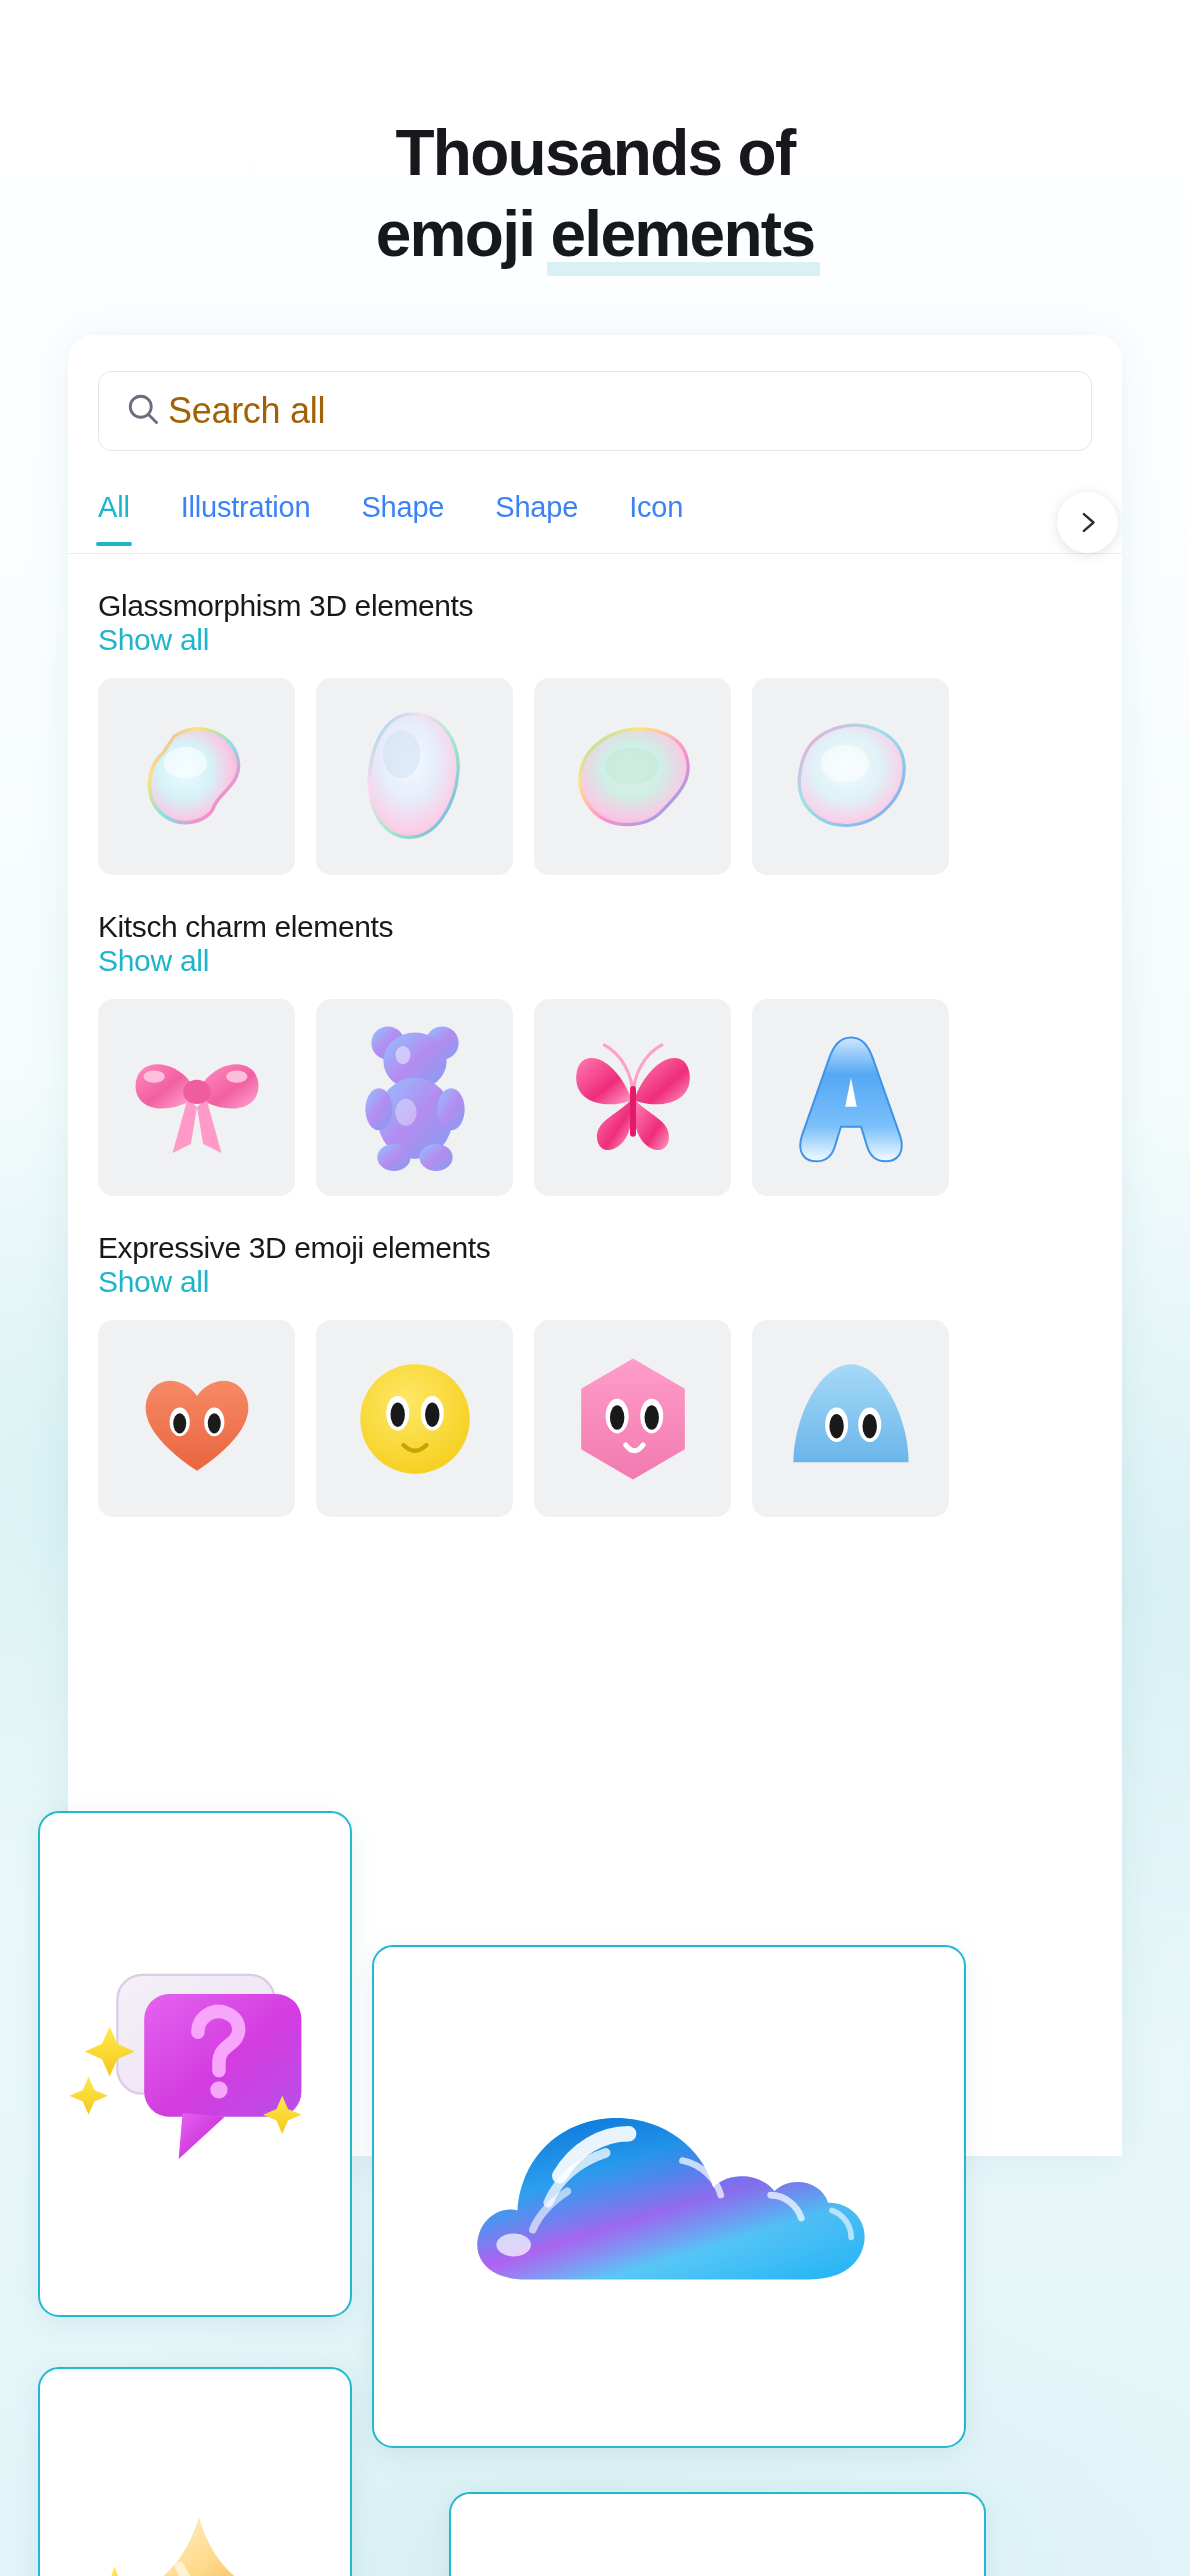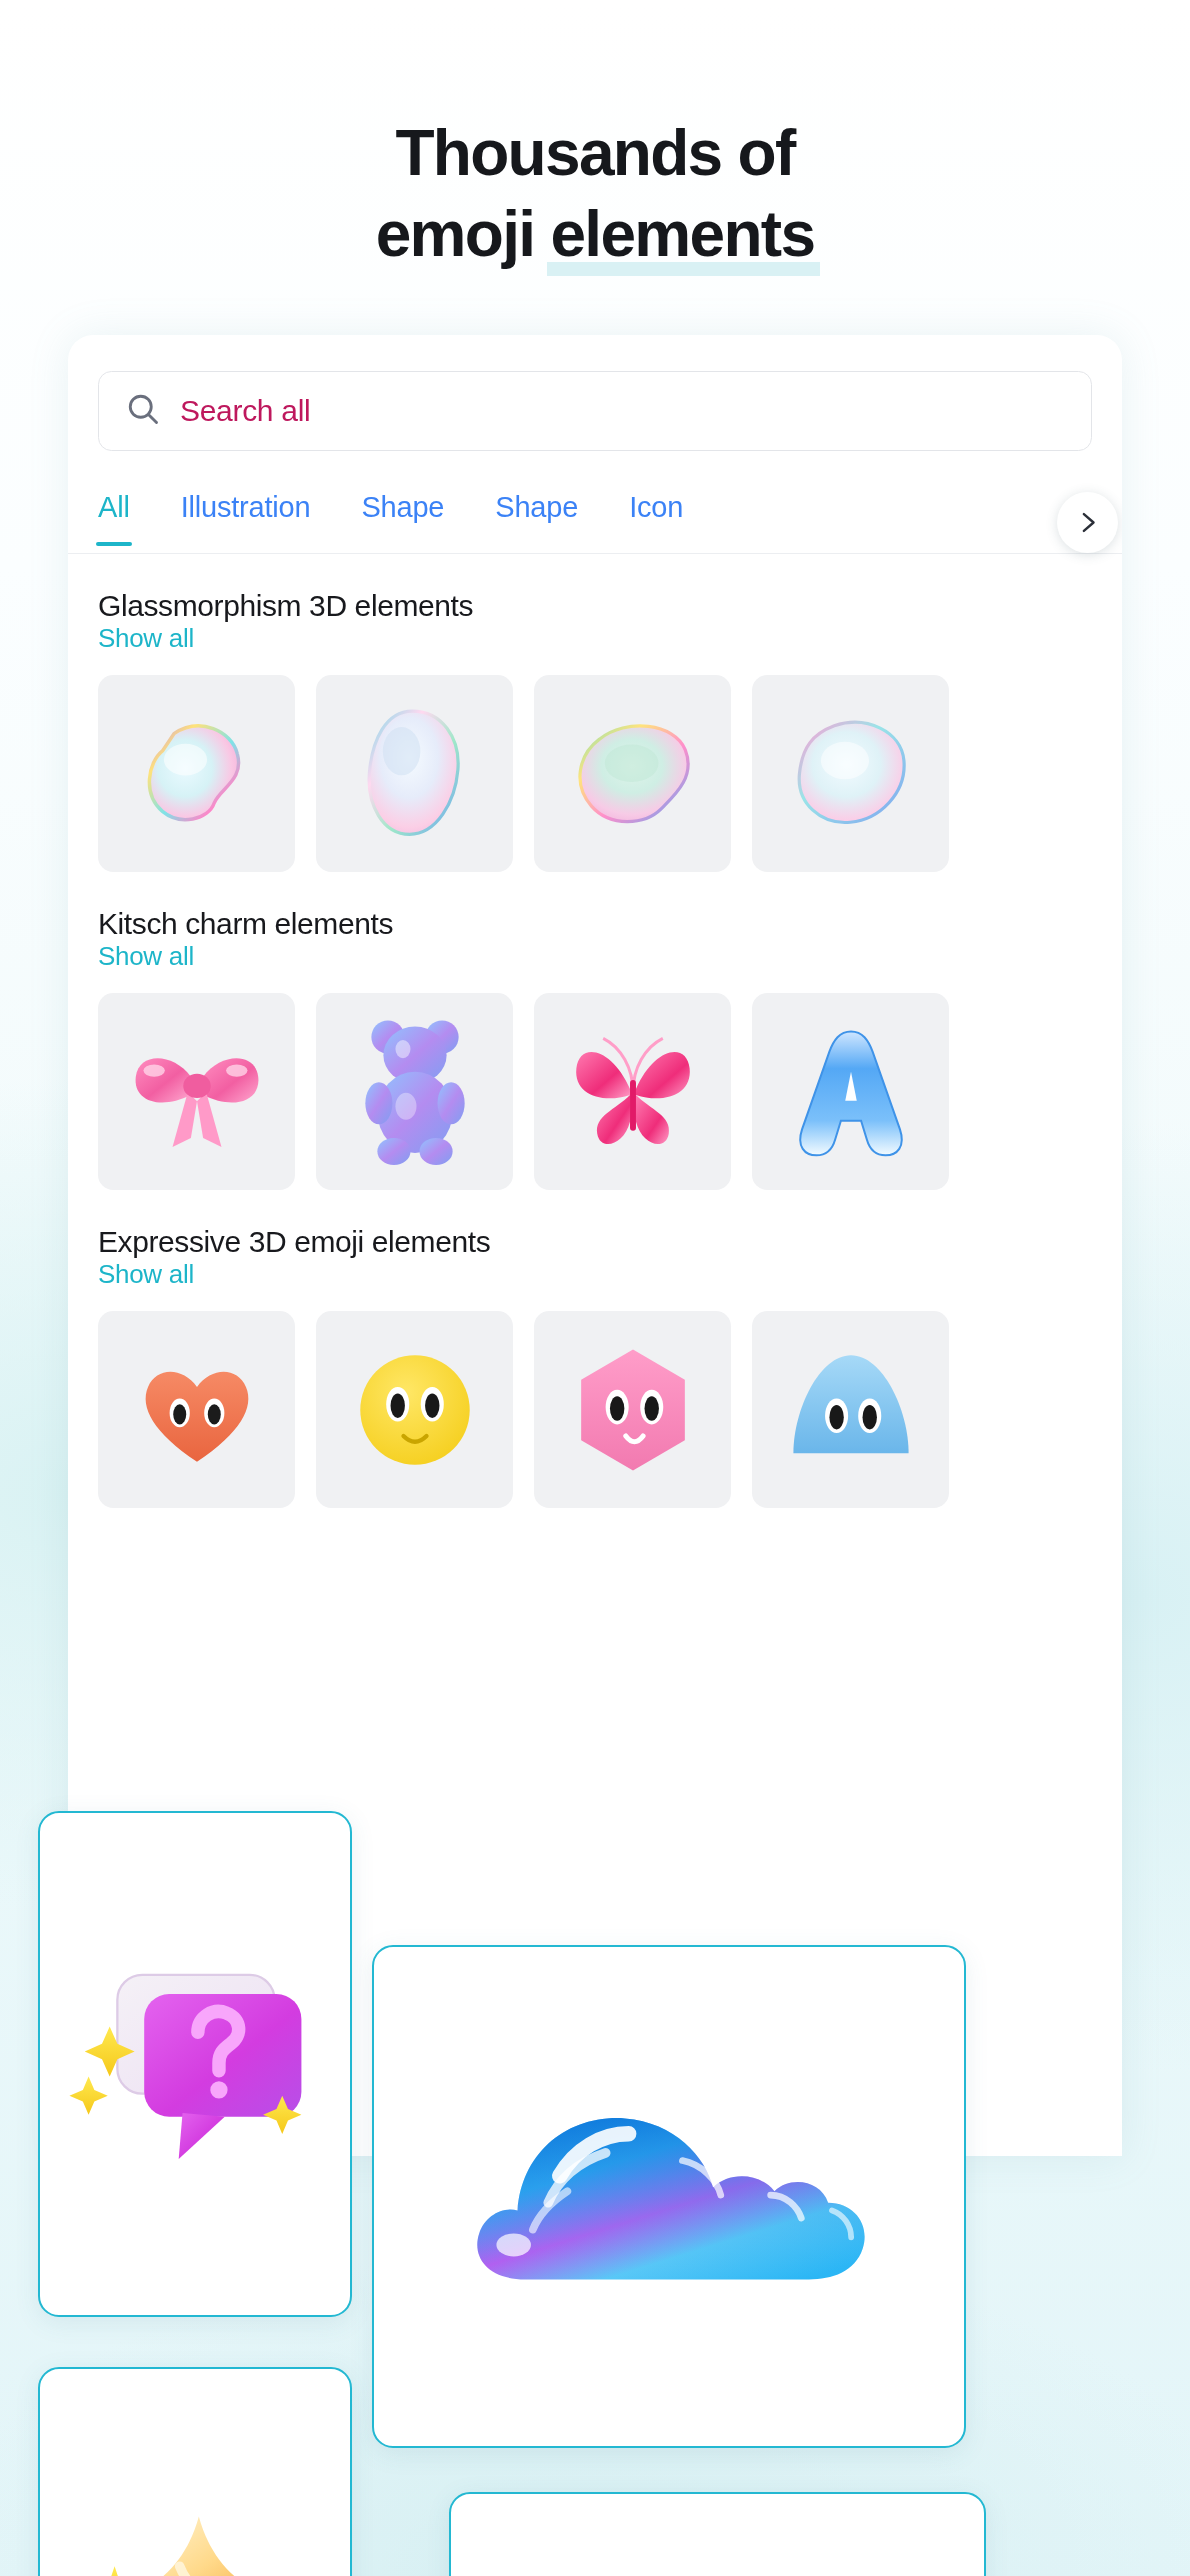--- a/index.html
+++ b/index.html
@@ -66,23 +66,23 @@
     margin:36px 30px 0 30px;
     height:80px;
     border:1.4px solid #e3e5e9;
     border-radius:13.4px;
     display:flex; align-items:center;
     padding:0 26px;
     background:#fff;
   }
   #search-bar svg { flex:0 0 auto; }
   #search-placeholder {
-    margin-left:19px;
-    font-size:30px;
-    color:#be185d;
+    margin-left:7px;
+    font-size:36px;
+    color:#a16207;
     letter-spacing:-0.3px;
   }
 
   
   #tabs-wrap {
     margin-top:31px;
     position:relative;
     height:72px;
     border-bottom:1.9px solid #eceef1;
   }
@@ -122,21 +122,21 @@
   .section-head {
     display:flex; align-items:baseline;
     justify-content:space-between;
     padding:0 30px 0 30px;
     flex-direction:column;
   }
   .section-title {
     font-size:30px; color:#18191d; letter-spacing:-0.4px;
   }
   .show-all {
-    font-size:26px; color:#1db5c9; letter-spacing:-0.3px;
+    font-size:30px; color:#1db5c9; letter-spacing:-0.3px;
     margin-right:-7.7px;
   }
   .thumb-row {
     display:flex; gap:21px;
     padding:21px 0 0 30px;
   }
   .thumb {
     flex:0 0 auto;
     width:197px; height:197px;
     background:#f0f1f3;

